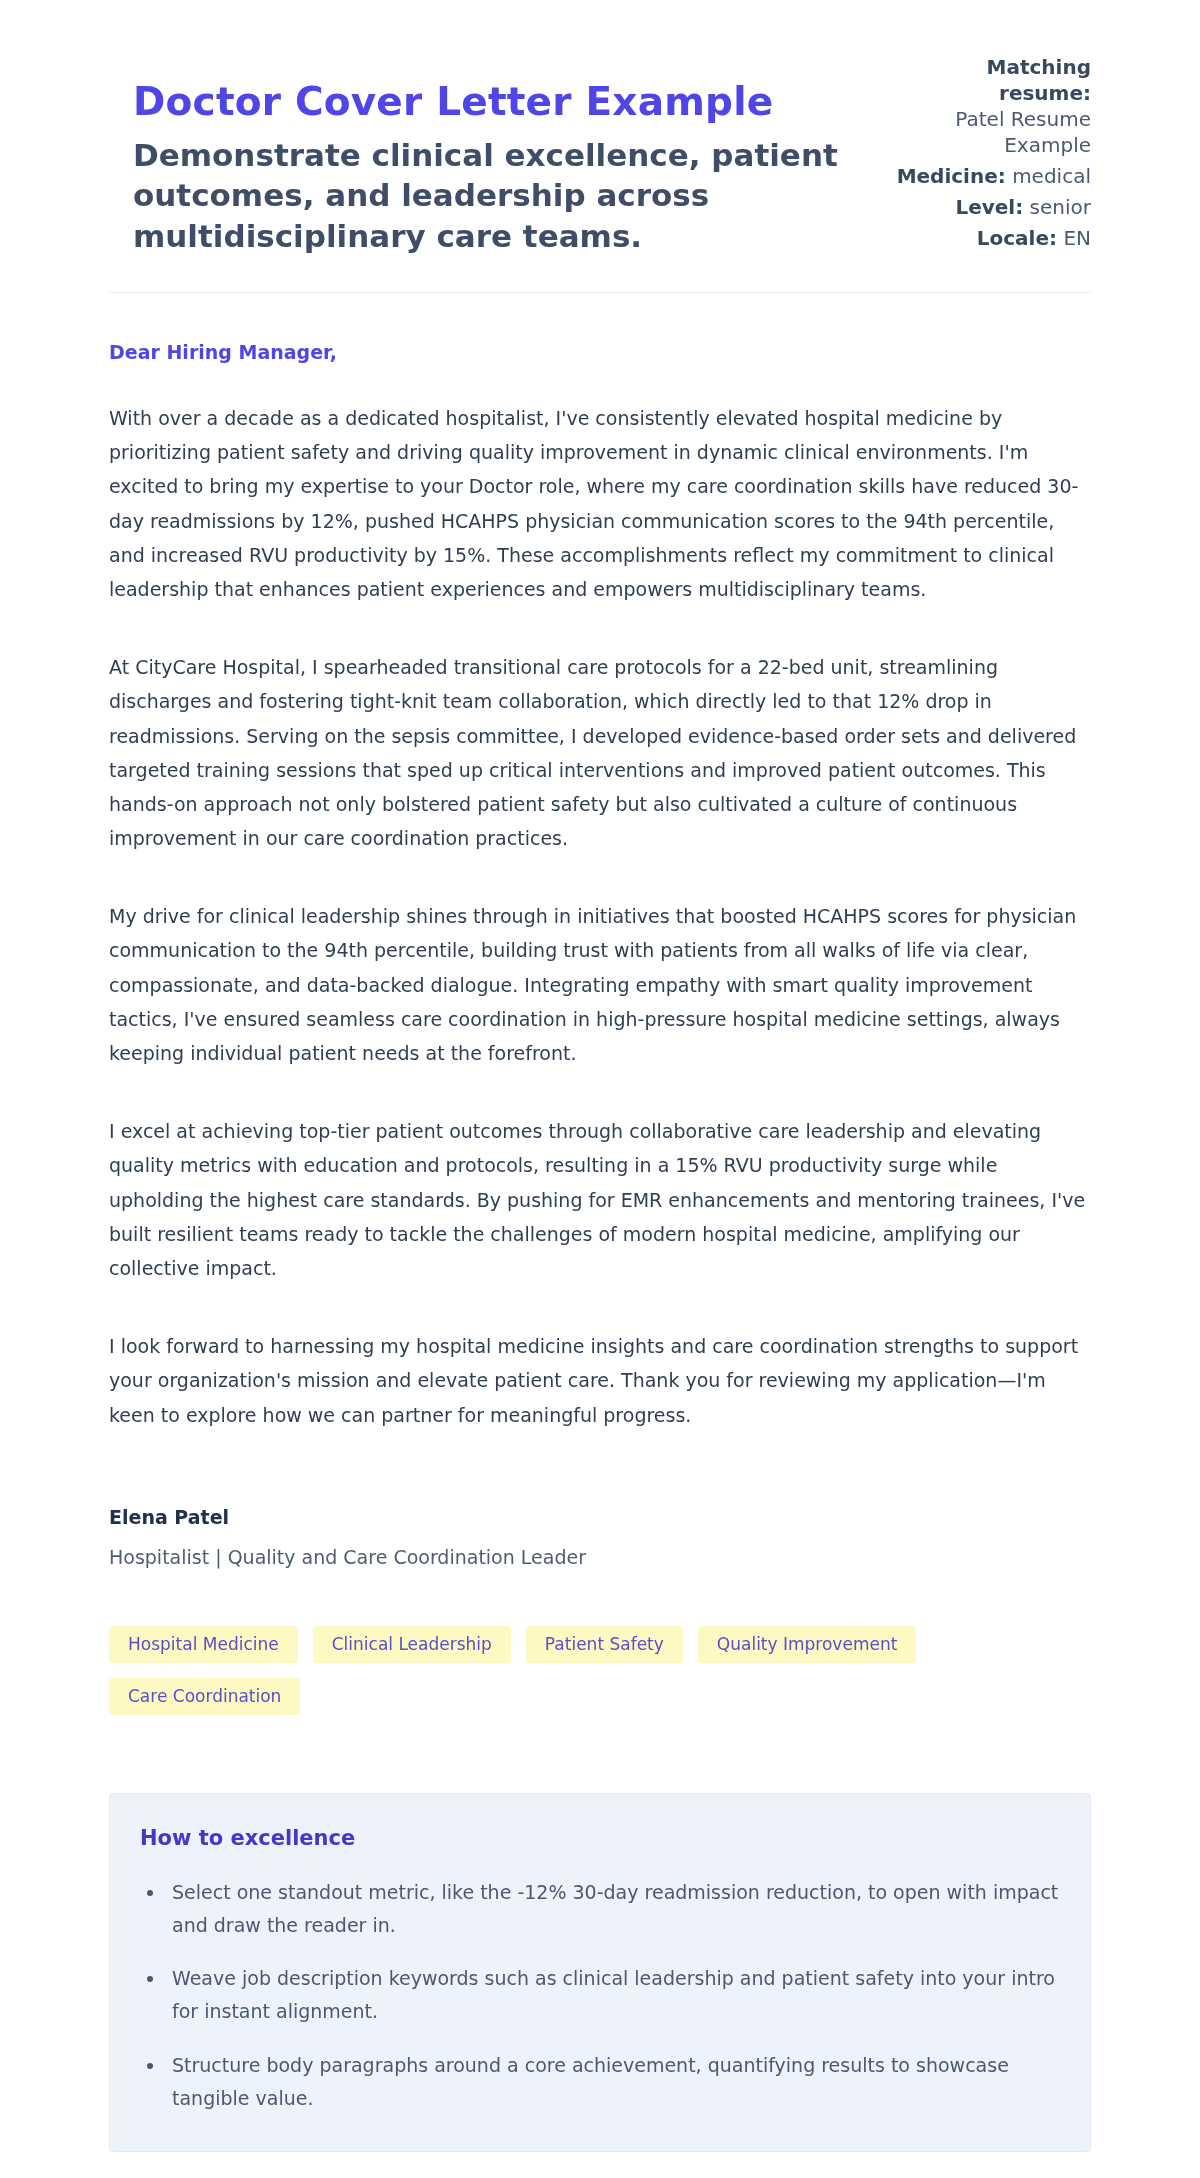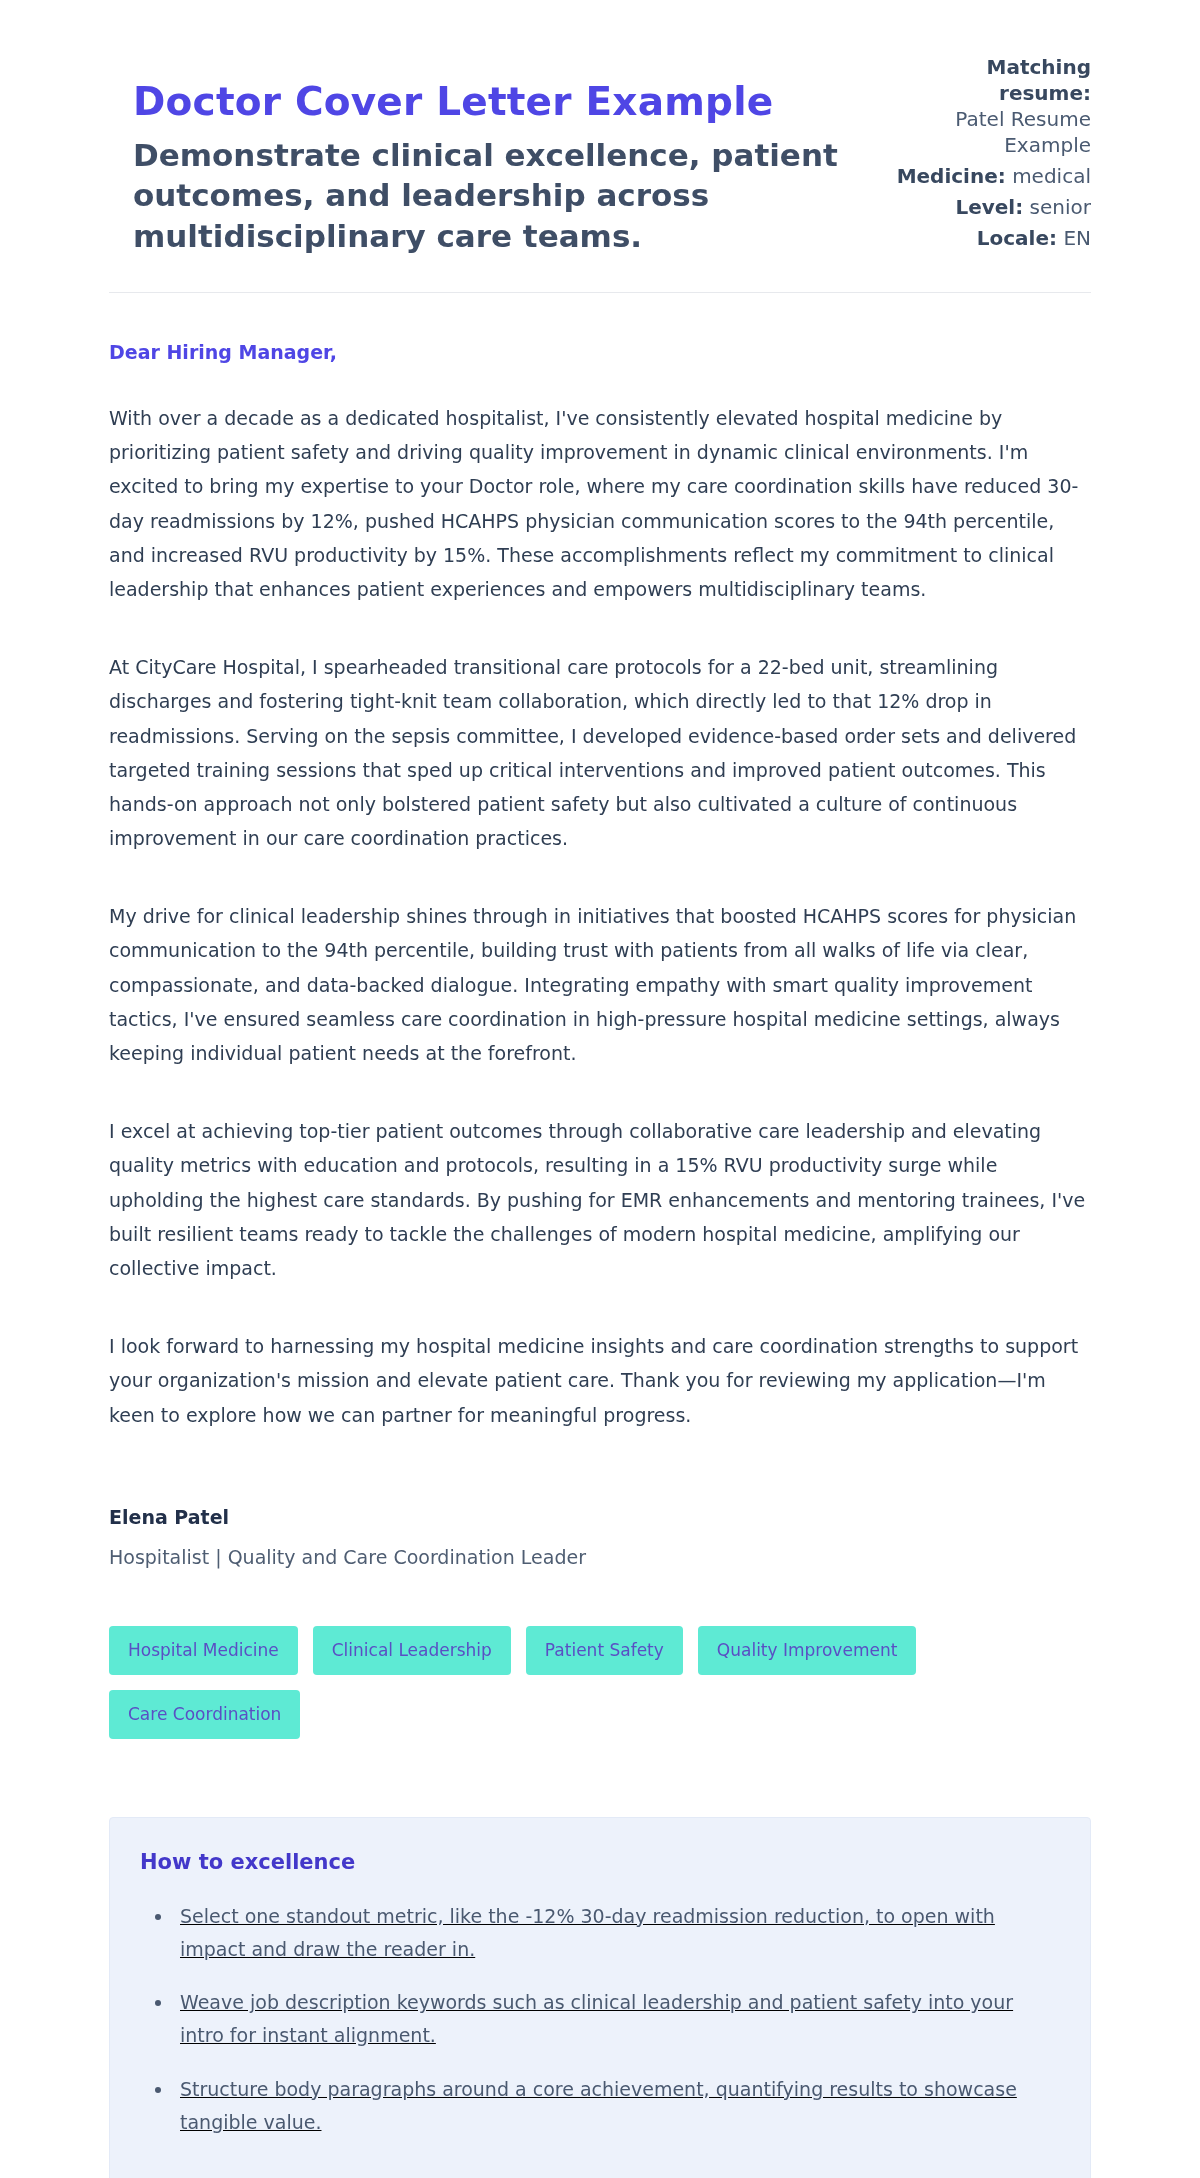--- a/index.html
+++ b/index.html
@@ -95,25 +95,25 @@
 
   
   .tag-list {
     margin-top: 58px;
     display: flex;
     flex-wrap: wrap;
     gap: 15px;
   }
   .tag-pill {
     display: inline-block;
-    background: #5eead4;
+    background: #fef9c3;
     color: #5a4fc4;
     font-size: 17px;
     line-height: 1;
-    padding: 16px 19px;
+    padding: 10px 19px;
     border-radius: 4px;
     cursor: pointer;
     white-space: nowrap;
   }
 
   
   .personalize-box {
     margin-top: 78px;
     background: #edf2fb;
     border: 1px solid #e3eaf7;
@@ -121,23 +121,22 @@
     padding: 32px 30px 36px 30px;
     box-sizing: border-box;
   }
   .personalize-heading {
     margin: 0 0 26px 0;
     font-size: 21px;
     font-weight: bold;
     color: #4338ca;
   }
   .personalize-list {
-    margin: 8px;
+    margin: 0;
     padding-left: 26px;
-    text-decoration: underline;
   }
   .personalize-list li {
     font-size: 19px;
     line-height: 1.75;
     color: #4a5970;
     margin-bottom: 20px;
     padding-left: 6px;
   }
   .personalize-list li:last-child { margin-bottom: 0; }
   .personalize-list li::marker { color: #4a5970; }

